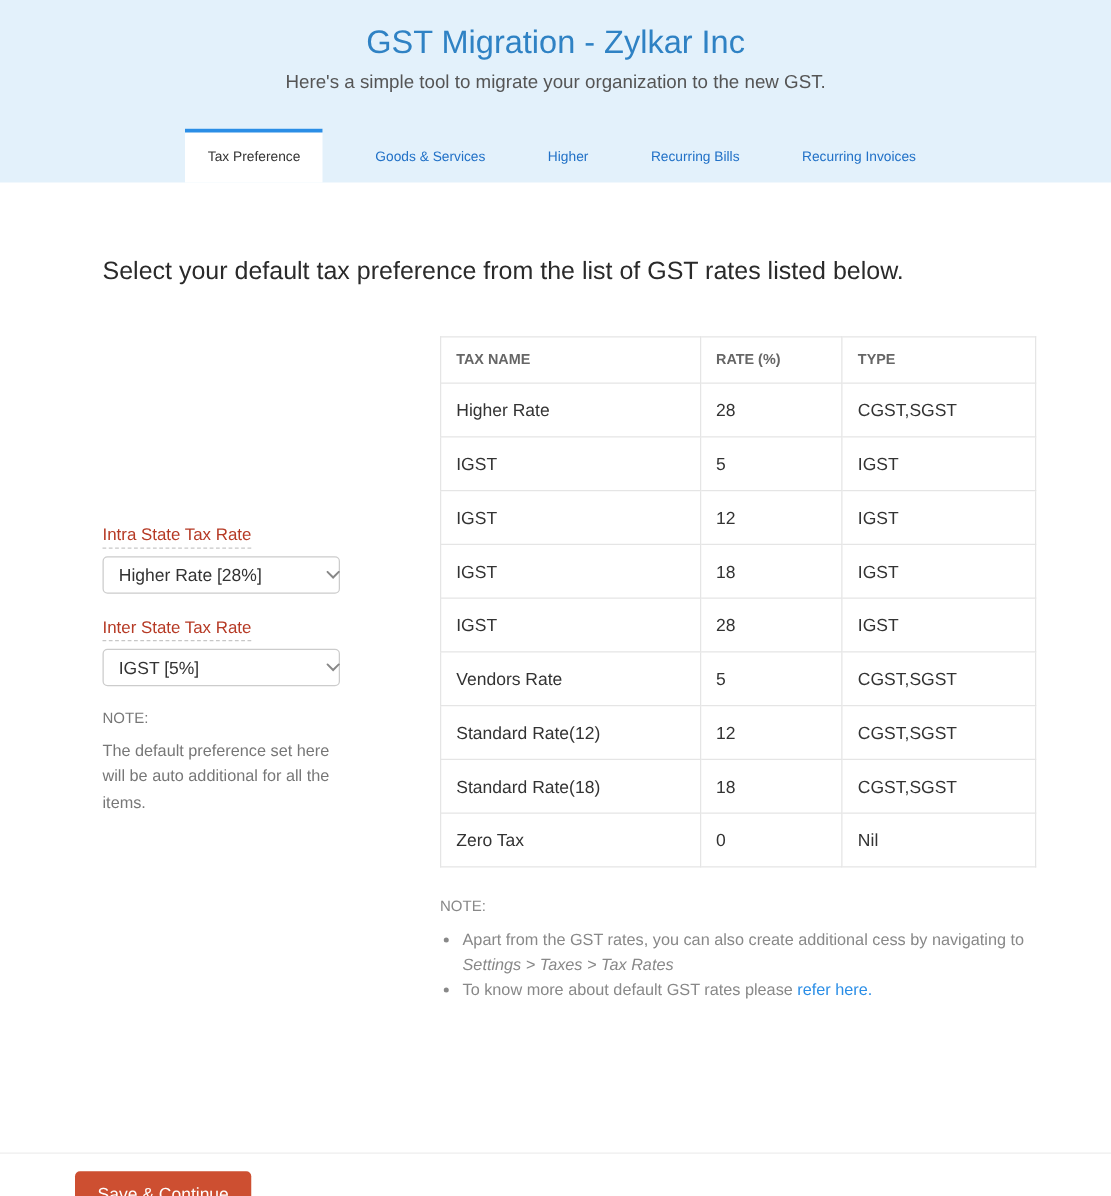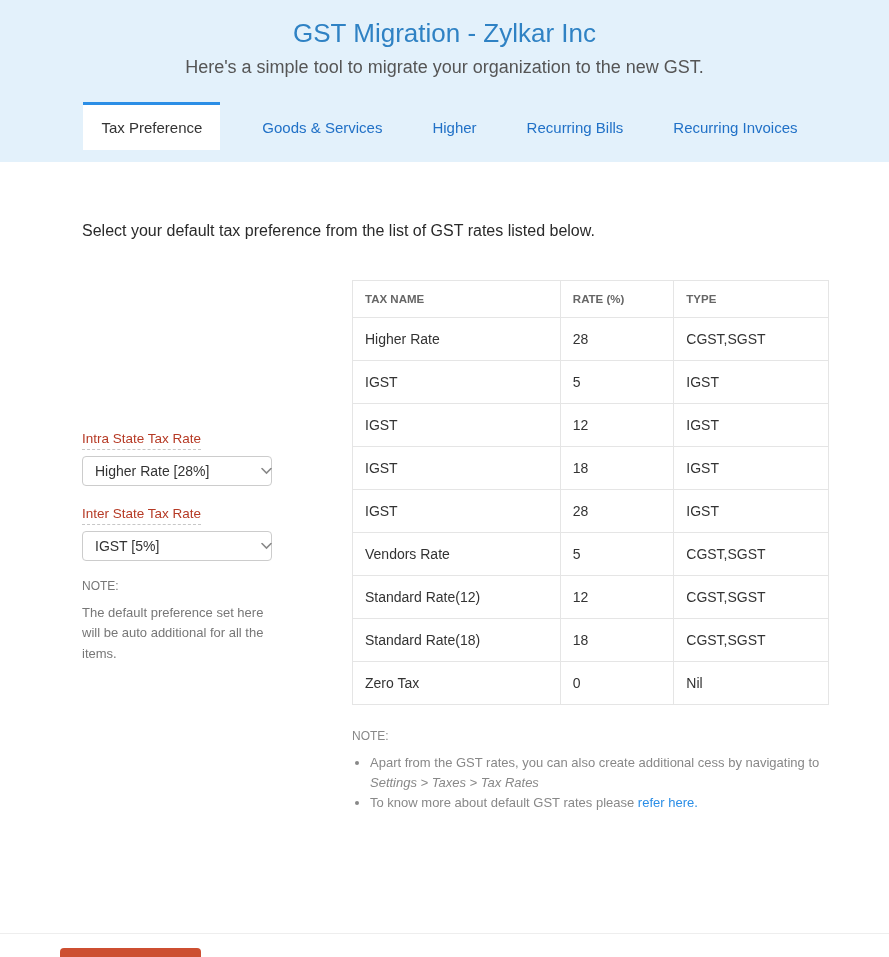--- a/index.html
+++ b/index.html
@@ -5,58 +5,58 @@
   * { box-sizing: border-box; margin: 0; padding: 0; }
   body {
     font-family: -apple-system, "Helvetica Neue", Helvetica, Arial, sans-serif;
     color: #333;
     background: #fff;
     width: 889px;
   }
   .header {
     background: #e3f1fb;
     text-align: center;
-    padding: 18px 0 12px 0;
+    padding: 18px 0 0 0;
   }
   .header h1 {
     color: #2f82c4;
     font-size: 26px;
     font-weight: 400;
   }
   .header .subtitle {
     color: #555;
-    font-size: 18px;
+    font-size: 15px;
     margin-top: 8px;
     margin-bottom: 24px;
   }
   .tabs {
     display: flex;
     justify-content: center;
     gap: 34px;
     align-items: flex-end;
     height: 48px;
   }
   .tab {
     color: #2171c7;
-    font-size: 15px;
+    font-size: 11px;
     padding: 14px 8px;
     cursor: pointer;
     border-top: 3px solid transparent;
   }
   .tab.active {
     background: #fff;
     color: #333;
     border-top: 3px solid #2b8ee6;
     padding: 14px 18px;
   }
   .content {
     padding: 60px 60px 20px 82px;
   }
   .content h2 {
-    font-size: 16px;
+    font-size: 20px;
     font-weight: 400;
     color: #2a2a2a;
     margin-bottom: 40px;
   }
   .cols {
     display: flex;
     gap: 70px;
     align-items: center;
   }
   .left { width: 200px; flex: 0 0 200px; }

